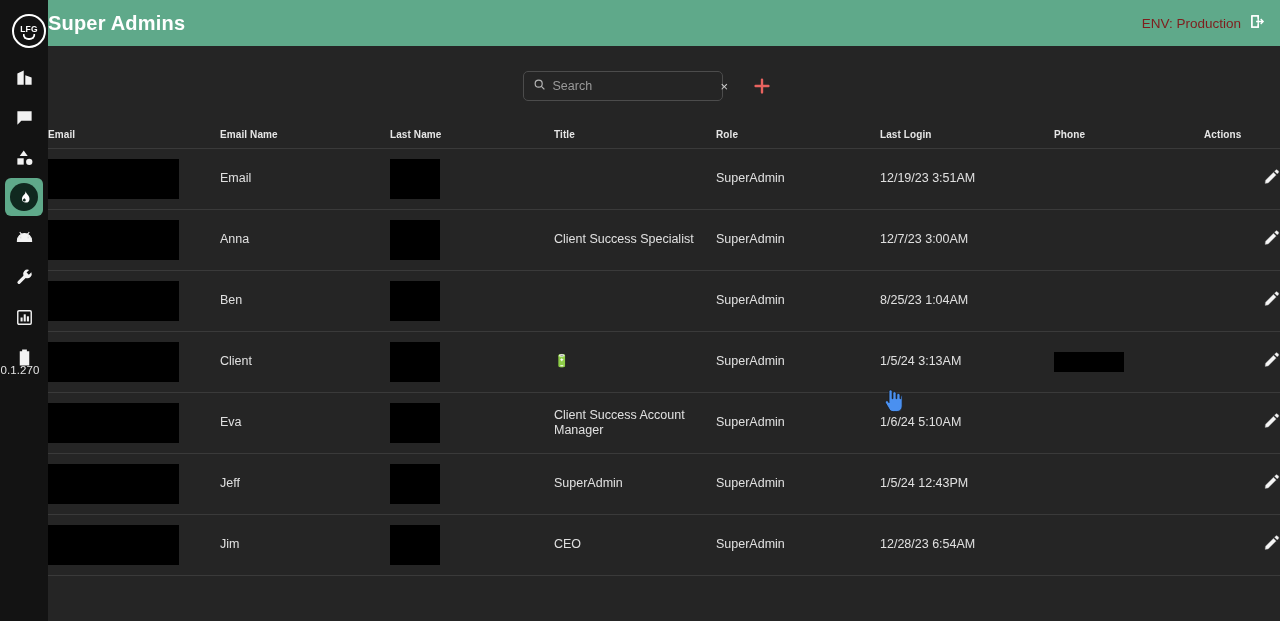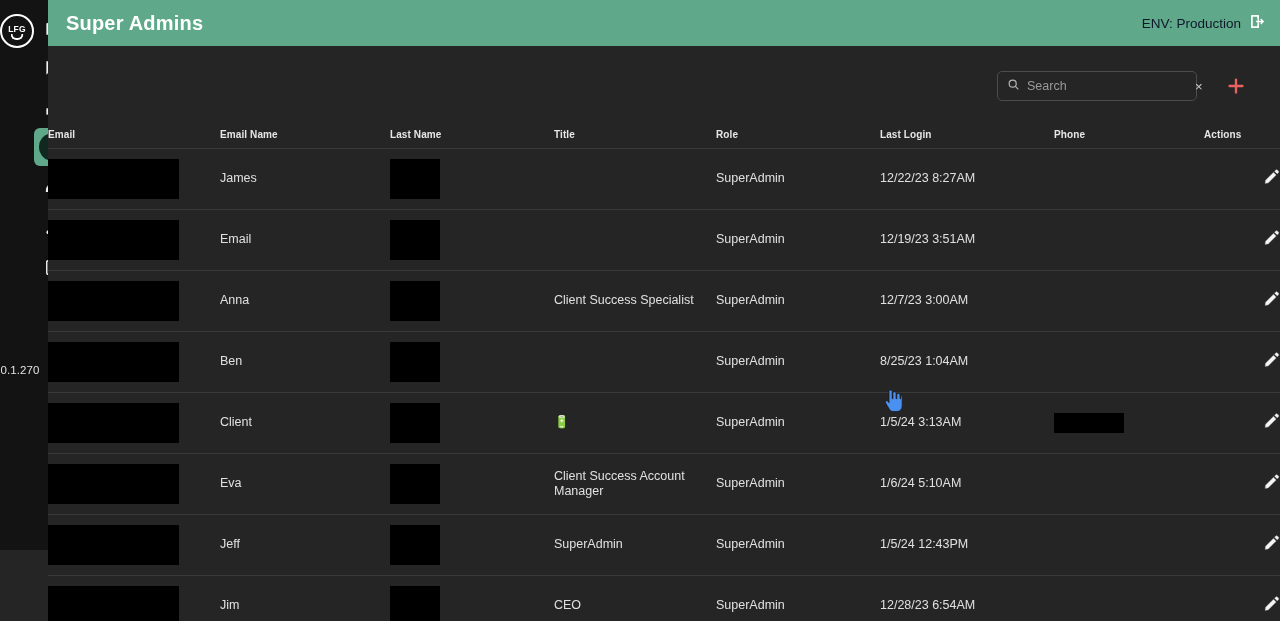--- a/index.html
+++ b/index.html
@@ -16,26 +16,26 @@
     position: relative;
     width: 1280px;
     height: 621px;
     display: flex;
     background: #252525;
   }
 
   
   #sidebar {
     width: 48px;
-    height: 550px;
+    height: 621px;
     background: #131313;
     flex: 0 0 48px;
     display: flex;
-    flex-direction: row;
-    align-items: flex-start;
+    flex-direction: column;
+    align-items: flex-end;
     position: relative;
     overflow: hidden;
   }
 
   .logo-wrap {
     margin-top: 12px;
     width: 38px;
     height: 38px;
     display: flex;
     align-items: center;
@@ -125,46 +125,46 @@
   }
 
   
   #topbar {
     height: 46px;
     flex: 0 0 46px;
     background: #5fa98a;
     display: flex;
     align-items: center;
     justify-content: space-between;
-    padding: 0 14px 0 18px;
+    padding: 0 14px 0 0;
   }
   #page-title {
     font-size: 20px;
     font-weight: bold;
     color: #ffffff;
     letter-spacing: 0.2px;
   }
   .env-wrap {
     display: flex;
     align-items: center;
     gap: 8px;
     cursor: pointer;
   }
   .env-text {
     font-size: 13.5px;
-    color: #0f172a;
+    color: #7f1d1d;
   }
 
   
   #toolbar {
     height: 80px;
     flex: 0 0 80px;
     display: flex;
     align-items: center;
-    justify-content: flex-end;
+    justify-content: center;
     padding-right: 32px;
     gap: 25px;
   }
   .search-box {
     width: 200px;
     height: 30px;
     border: 1px solid #4c4c4c;
     border-radius: 5px;
     display: flex;
     align-items: center;
@@ -398,33 +398,20 @@
             <th class="col-title">Title</th>
             <th class="col-role">Role</th>
             <th class="col-login">Last Login</th>
             <th class="col-phone">Phone</th>
             <th class="col-actions">Actions</th>
           </tr>
         </thead>
         <tbody id="table-body">
             <tr>
               <td class="col-email"><span class="redact email"></span></td>
-              <td class="col-first">James</td>
-              <td class="col-last"><span class="redact lastname"></span></td>
-              <td class="col-title"></td>
-              <td class="col-role">SuperAdmin</td>
-              <td class="col-login">12/22/23 8:27AM</td>
-              <td class="col-phone"><span></span></td>
-              <td class="col-actions"><span class="pencil"><svg width="17" height="17" viewBox="0 0 24 24" fill="#f5f5f5" stroke="#888" stroke-width="0.6">
-      <path d="M3.5 17.3 14.8 6l3.9 3.9L7.4 21.2l-4.5.6.6-4.5z"></path>
-      <path d="M16.2 4.6 18 2.8a1.6 1.6 0 0 1 2.3 0l1.6 1.6a1.6 1.6 0 0 1 0 2.3l-1.8 1.8-3.9-3.9z"></path>
-    </svg></span></td>
-            </tr>
-            <tr>
-              <td class="col-email"><span class="redact email"></span></td>
               <td class="col-first">Email</td>
               <td class="col-last"><span class="redact lastname"></span></td>
               <td class="col-title"></td>
               <td class="col-role">SuperAdmin</td>
               <td class="col-login">12/19/23 3:51AM</td>
               <td class="col-phone"><span></span></td>
               <td class="col-actions"><span class="pencil"><svg width="17" height="17" viewBox="0 0 24 24" fill="#f5f5f5" stroke="#888" stroke-width="0.6">
       <path d="M3.5 17.3 14.8 6l3.9 3.9L7.4 21.2l-4.5.6.6-4.5z"></path>
       <path d="M16.2 4.6 18 2.8a1.6 1.6 0 0 1 2.3 0l1.6 1.6a1.6 1.6 0 0 1 0 2.3l-1.8 1.8-3.9-3.9z"></path>
     </svg></span></td>

